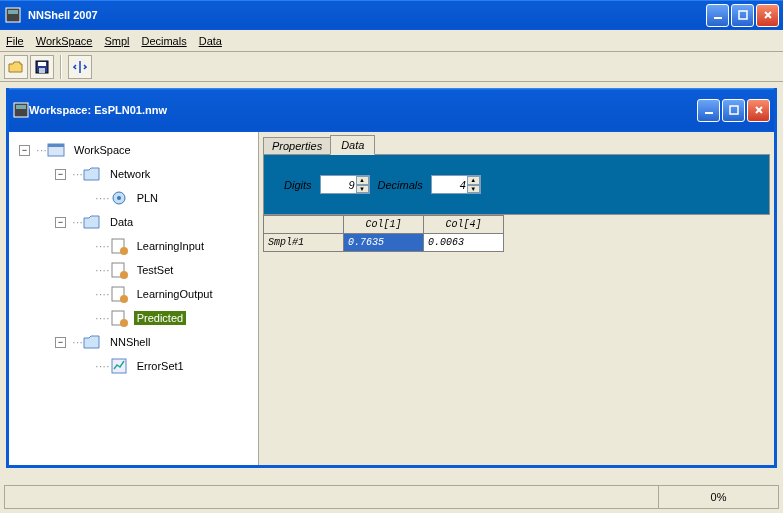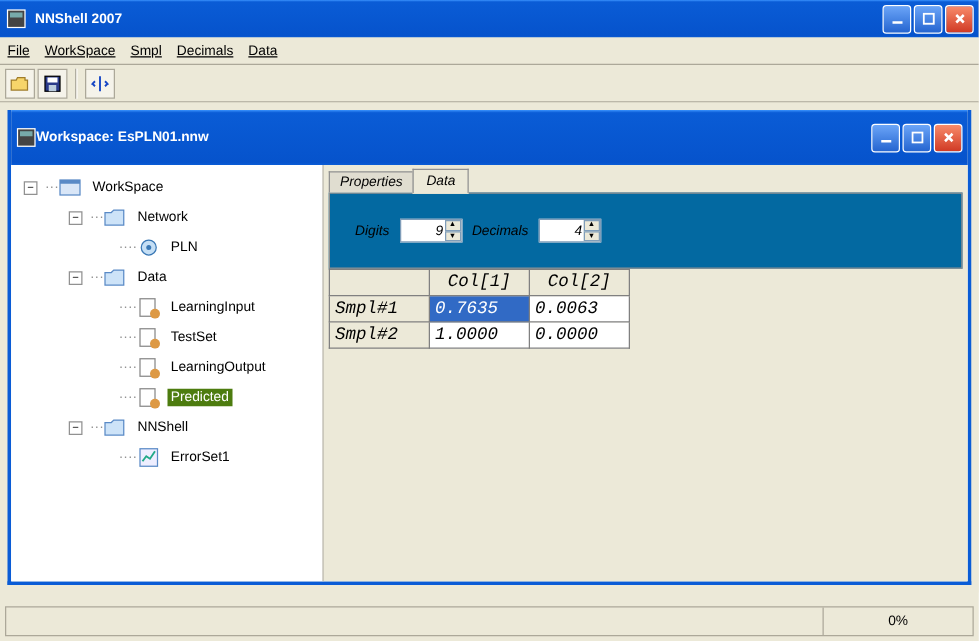--- a/index.html
+++ b/index.html
@@ -41,21 +41,21 @@
 .tab { padding: 3px 10px; border:1px solid #919191; border-bottom:none; background:#ece9d8; margin-right:-1px; position:relative; }
 .tab.active { background:#ece9d8; z-index:2; border-bottom:1px solid #ece9d8; margin-bottom:-1px;}
 .tab.inactive { background:#e0ddd0; font-size:11px; padding:2px 8px;}
 .panel { border:1px solid #919191; flex:0 0 auto; margin:0 4px; padding:20px; background:#0369a1; display:flex; align-items:center; gap:8px; }
 .numbox { width:50px; height:19px; border:1px solid #7f9db9; background:white; display:flex; align-items:center; padding-right:14px; justify-content:flex-end; position:relative; font-family: 'Courier New', monospace;}
 .spin { position:absolute; right:0; top:0; width:13px; height:100%; display:flex; flex-direction:column;}
 .spin div{flex:1; background:#ece9d8; border:1px solid #7f9db9; font-size:6px; display:flex; align-items:center; justify-content:center;}
 
 .grid { margin: 0 4px; }
 .grid table { border-collapse: collapse; }
-.grid th, .grid td { border:1px solid #808080; padding: 2px 4px; font-family: 'Courier New', monospace; font-size:14px; height:18px; }
+.grid th, .grid td { border:1px solid #808080; padding: 2px 4px; font-family: 'Courier New', monospace; font-size:10px; height:18px; }
 .grid th { background:#ece9d8; font-weight:normal; text-align:center; width:80px;}
 .grid .rowhead { background:#ece9d8; text-align:left; width:80px;}
 .grid td { background:white; width:80px;}
 .grid td.selcell { background:#316ac5; color:white;}
 
 .statusbar { position:absolute; bottom:4px; left:4px; right:4px; height:24px; background:#ece9d8; border:1px solid #aca899; display:flex; }
 .statusbar .fill{flex:1;}
 .statusbar .pct { width:120px; border-left:1px solid #aca899; display:flex; align-items:center; justify-content:center;}
 
 svg { display:block; }
@@ -289,32 +289,27 @@
                 <div>▼</div>
               </div>
             </div>
         </div>
         <div class="grid">
           <table>
             <tbody>
                 <tr>
                   <th></th>
                   <th>Col[1]</th>
-                  <th>Col[2]</th>
+                  <th>Col[4]</th>
                 </tr>
             <tr>
                   <th class="rowhead">Smpl#1</th>
                   <td class="selcell">0.7635</td>
                   <td>0.0063</td>
                 </tr>
-            <tr>
-                  <th class="rowhead">Smpl#2</th>
-                  <td>1.0000</td>
-                  <td>0.0000</td>
-                </tr>
           </tbody>
             </table>
         </div>
       </div>
     </div>
   </div>
 </div>
 
 <div class="statusbar">
   <div class="fill"></div>

